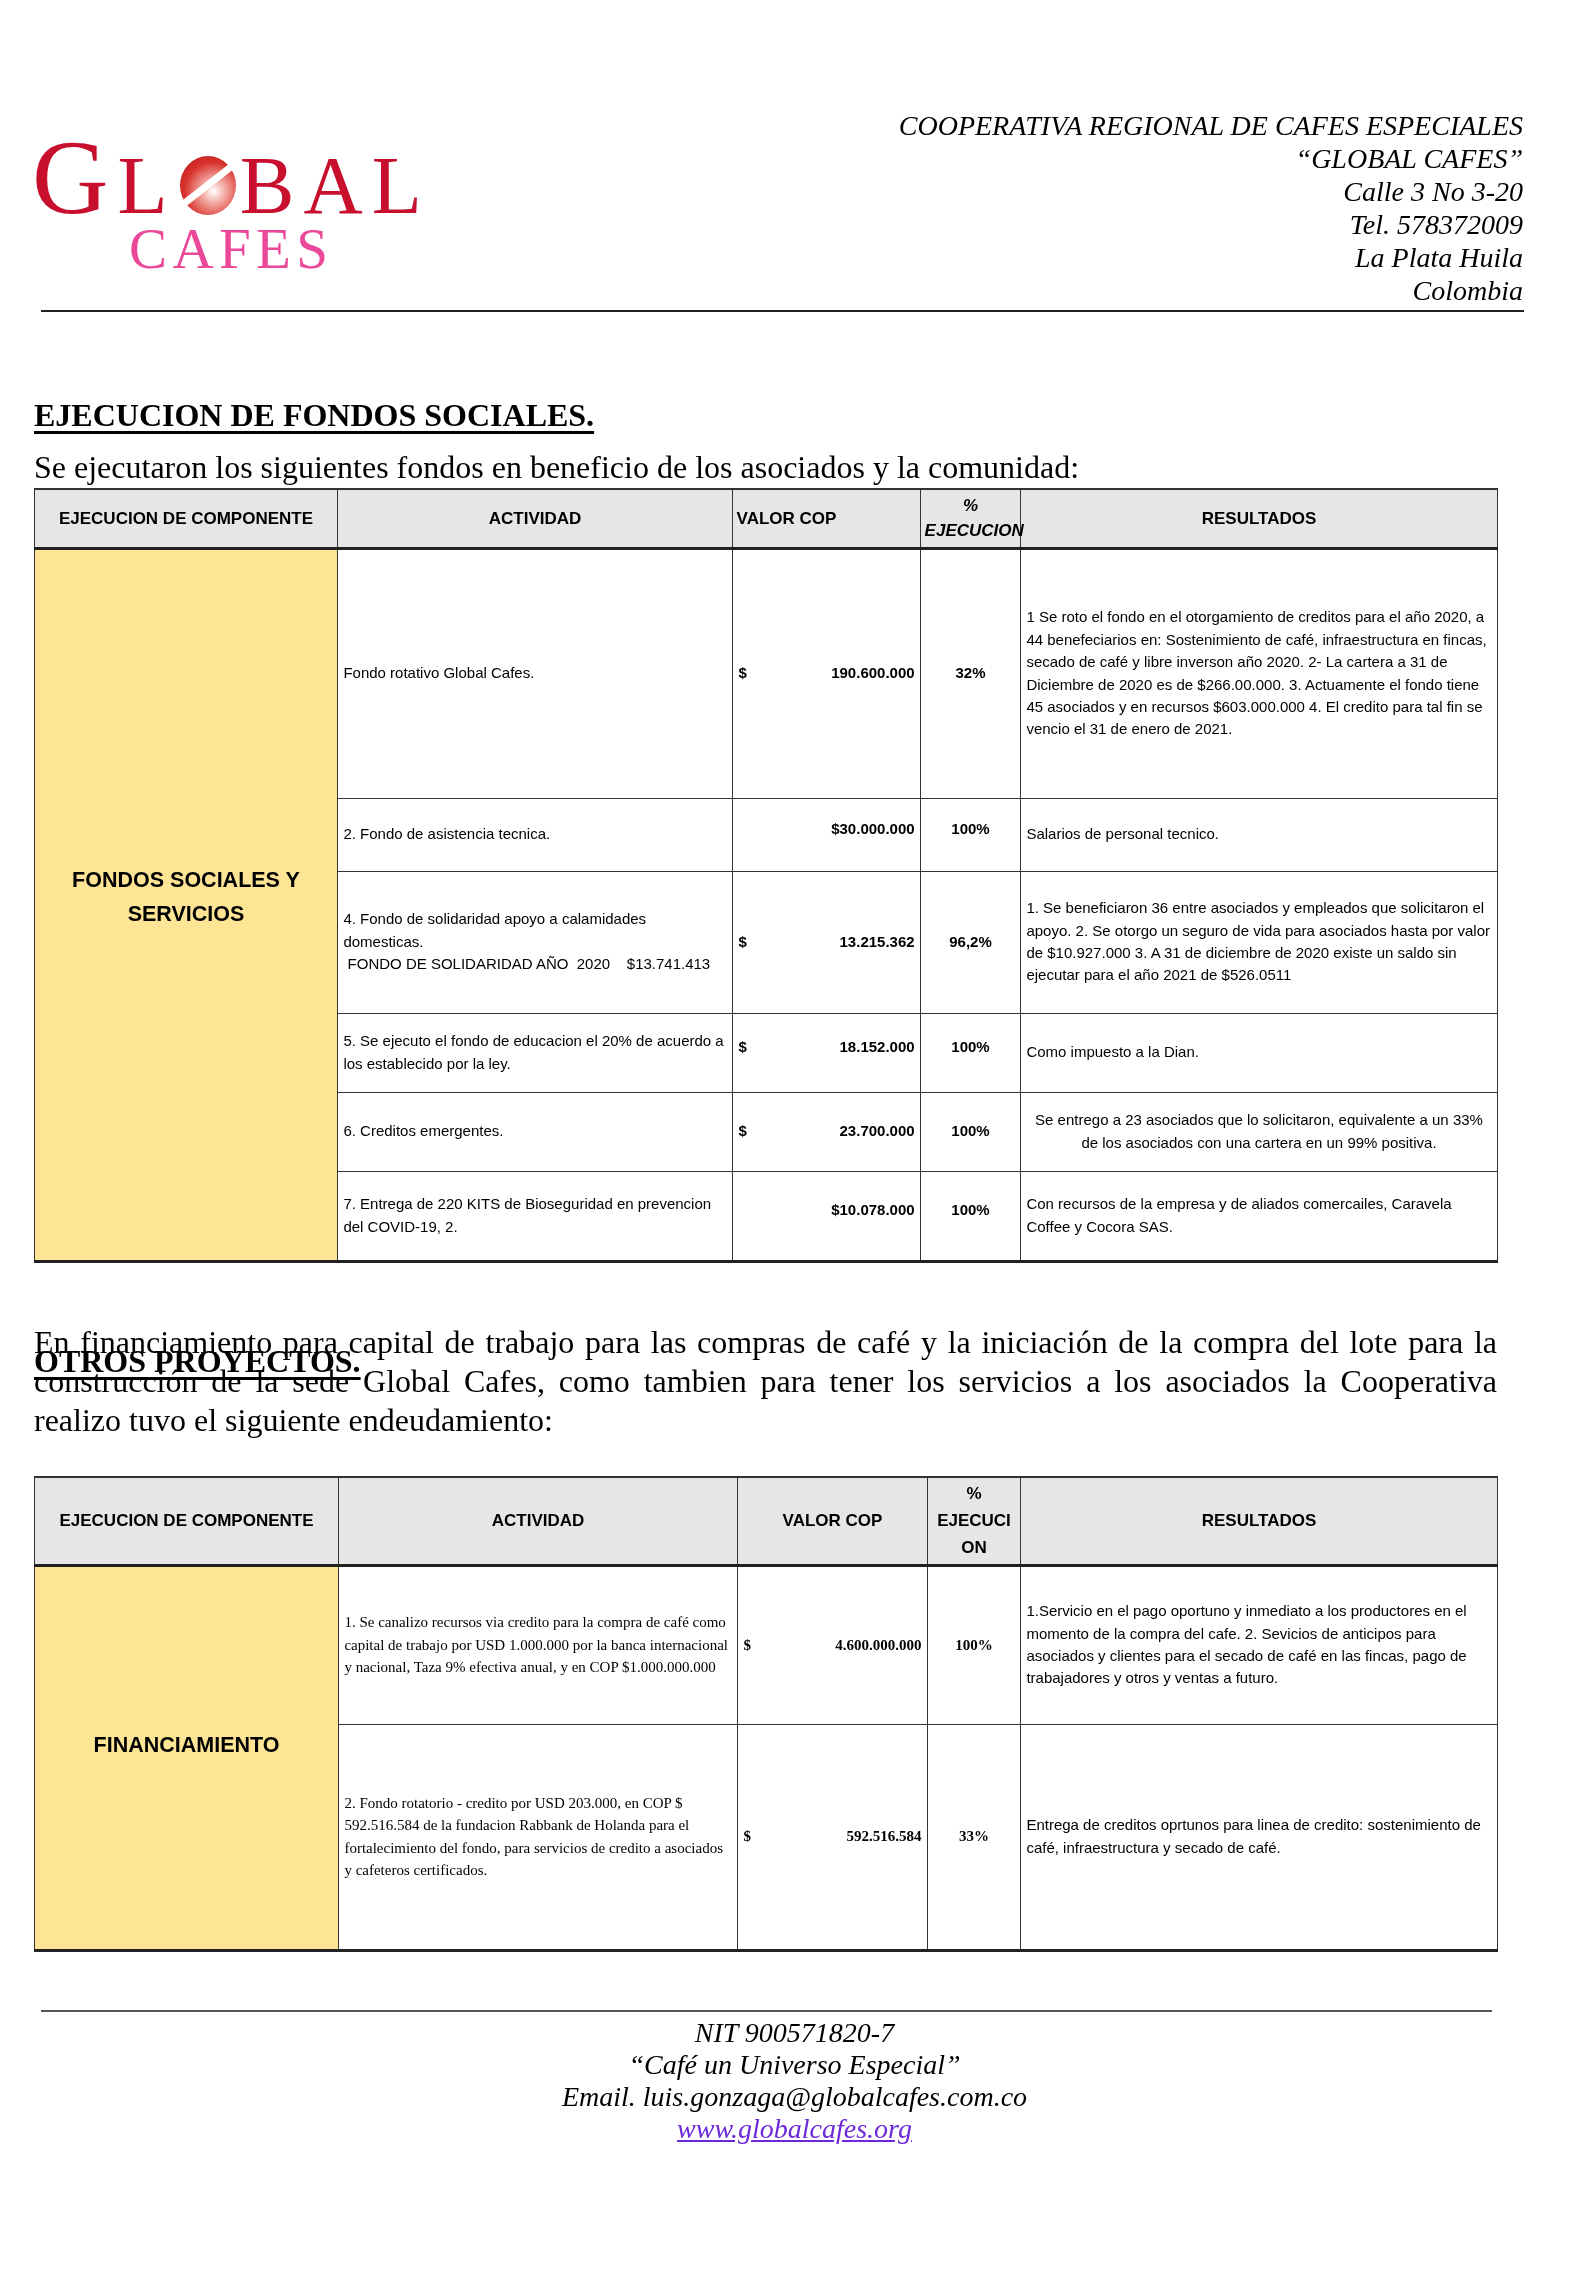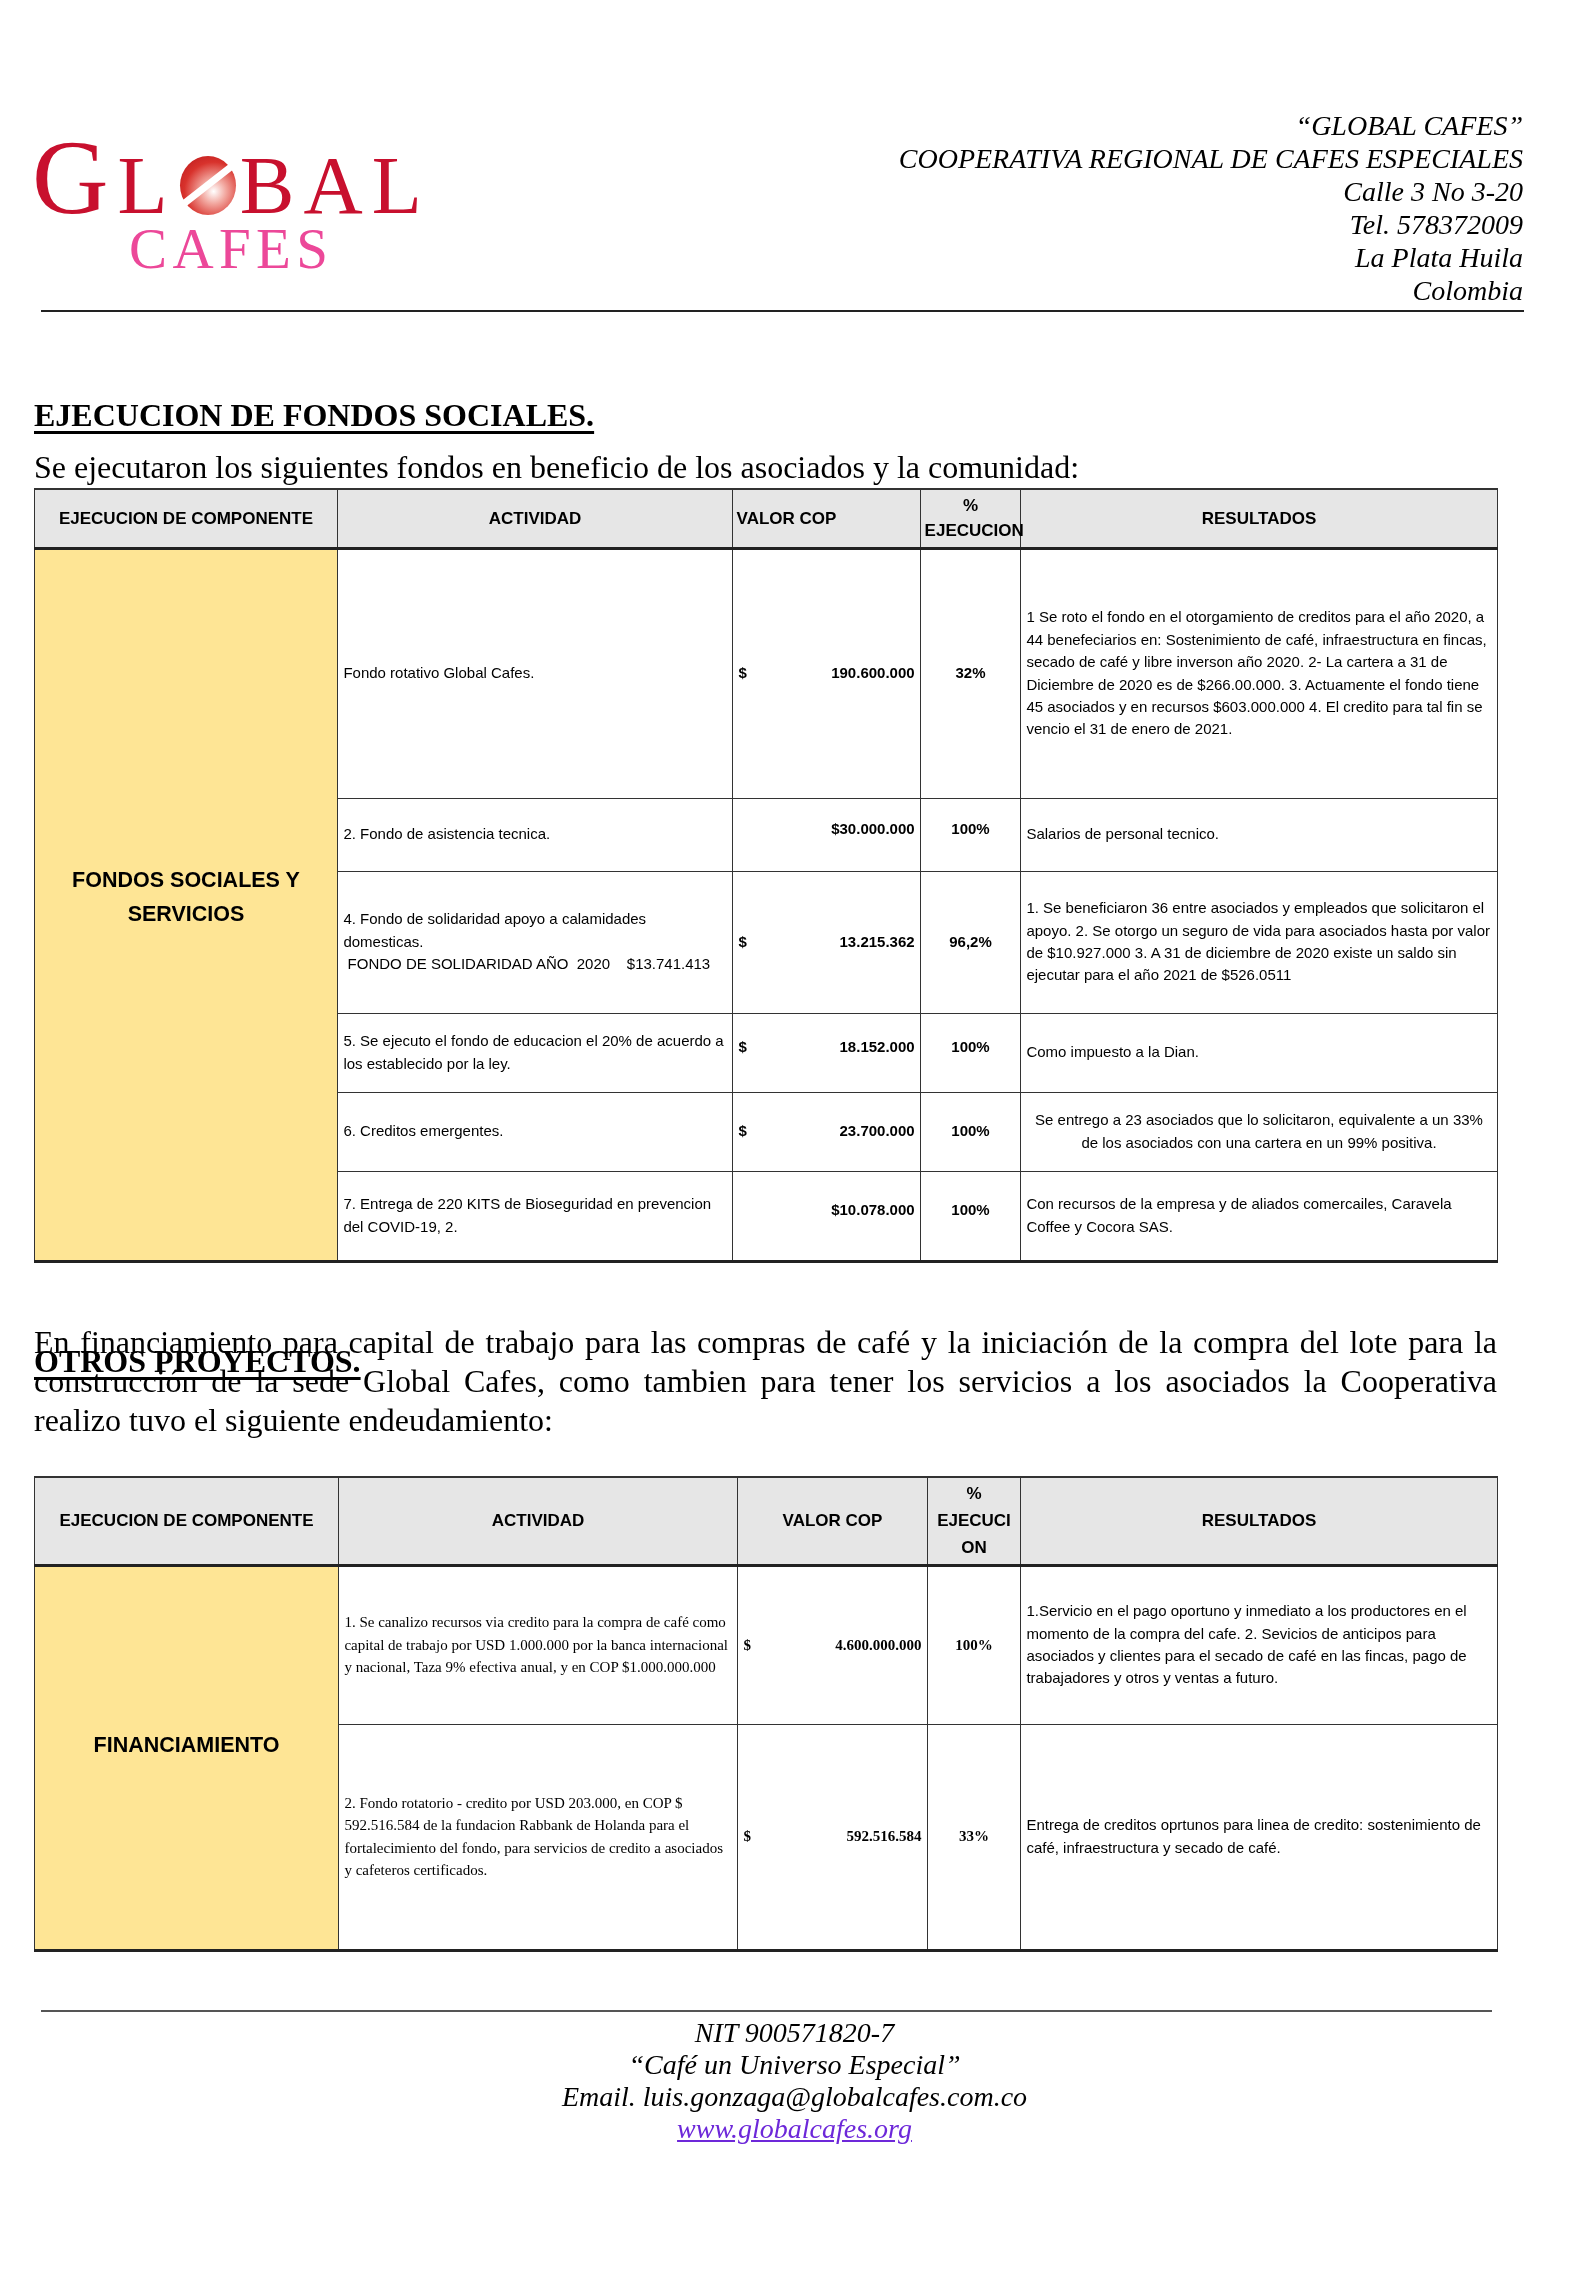--- a/index.html
+++ b/index.html
@@ -44,22 +44,22 @@
 </style>
 </head>
 <body>
 
 <div class="abs logo">
   <div class="logo-global"><span class="big">G</span>L<span class="logo-globe"></span>BAL</div>
   <div class="logo-cafes">CAFES</div>
 </div>
 
 <div class="abs org-info">
+  <div>COOPERATIVA REGIONAL DE CAFES ESPECIALES</div>
   <div>“GLOBAL CAFES”</div>
-  <div>COOPERATIVA REGIONAL DE CAFES ESPECIALES</div>
   <div>Calle  3 No 3-20</div>
   <div>Tel.  578372009</div>
   <div>La Plata Huila</div>
   <div>Colombia</div>
 </div>
 <div class="abs header-rule"></div>
 
 <div class="abs section-title" style="top:367px;">EJECUCION DE FONDOS SOCIALES.</div>
 <div class="abs para" style="top:448px; white-space:nowrap;">Se ejecutaron los siguientes fondos en beneficio de los asociados y la comunidad:</div>
 
@@ -69,21 +69,21 @@
       <col style="width:395px">
       <col style="width:188px">
       <col style="width:100px">
       <col style="width:477px">
   </colgroup>
   <thead>
     <tr style="height:59px;">
       <th>EJECUCION DE COMPONENTE</th>
       <th>ACTIVIDAD</th>
       <th style="text-align:left;">VALOR COP</th>
-      <th style="line-height:25px;"><span>% EJECUCION</span></th>
+      <th style="line-height:25px;font-style:italic;"><span>% EJECUCION</span></th>
       <th>RESULTADOS</th>
     </tr>
   </thead>
   <tbody>
     <tr style="height:250px;">
       <td class="comp" rowspan="7" style="padding-top:313px;">FONDOS SOCIALES  Y SERVICIOS</td>
       <td>Fondo rotativo Global Cafes.</td>
       <td class="val"><span class="cur">$</span><span>190.600.000</span></td>
       <td class="pct">32%</td>
       <td>1 Se roto el fondo en el otorgamiento de creditos para el año 2020, a  44 benefeciarios en: Sostenimiento de café, infraestructura en fincas, secado de café y libre inverson año 2020.                                          2- La cartera a 31 de Diciembre de 2020 es de $266.00.000. 3. Actuamente el fondo tiene 45  asociados y en recursos $603.000.000 4. El credito para tal fin se vencio el 31 de enero de 2021.</td>

